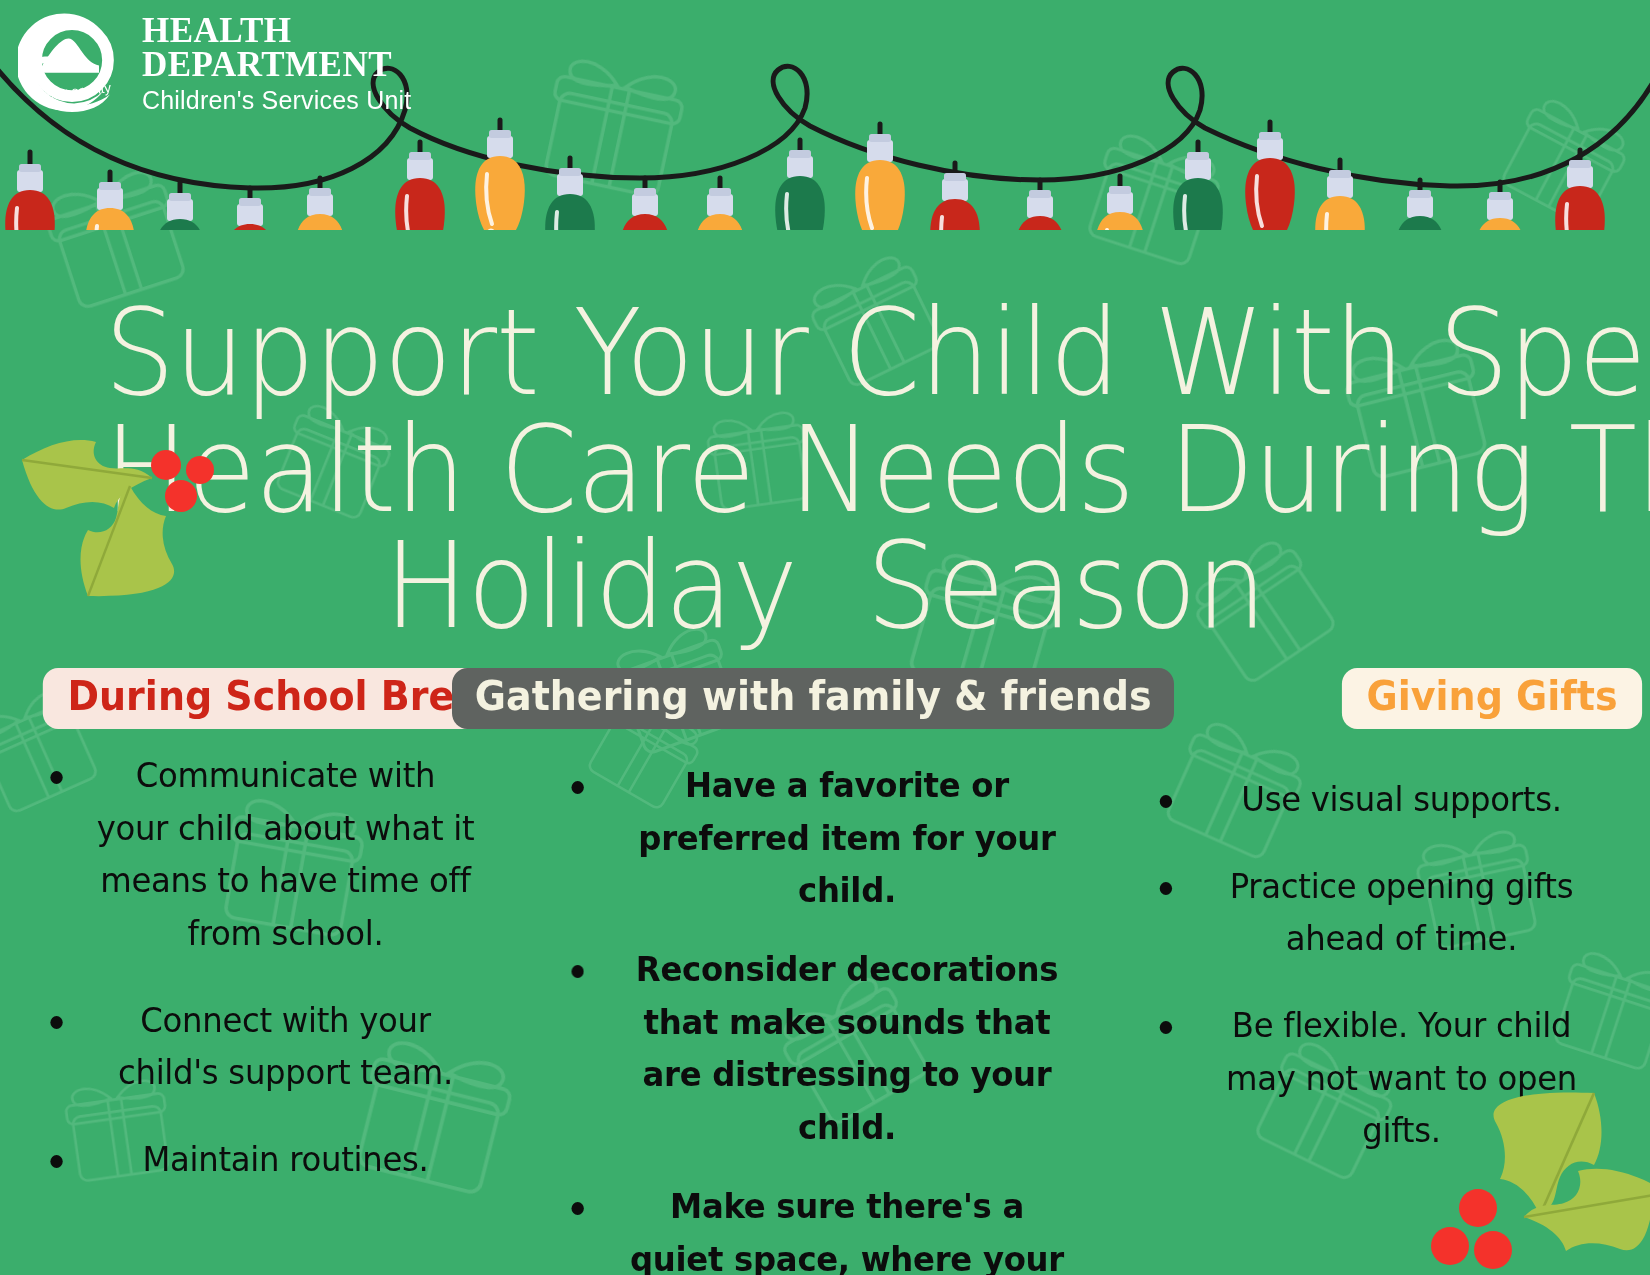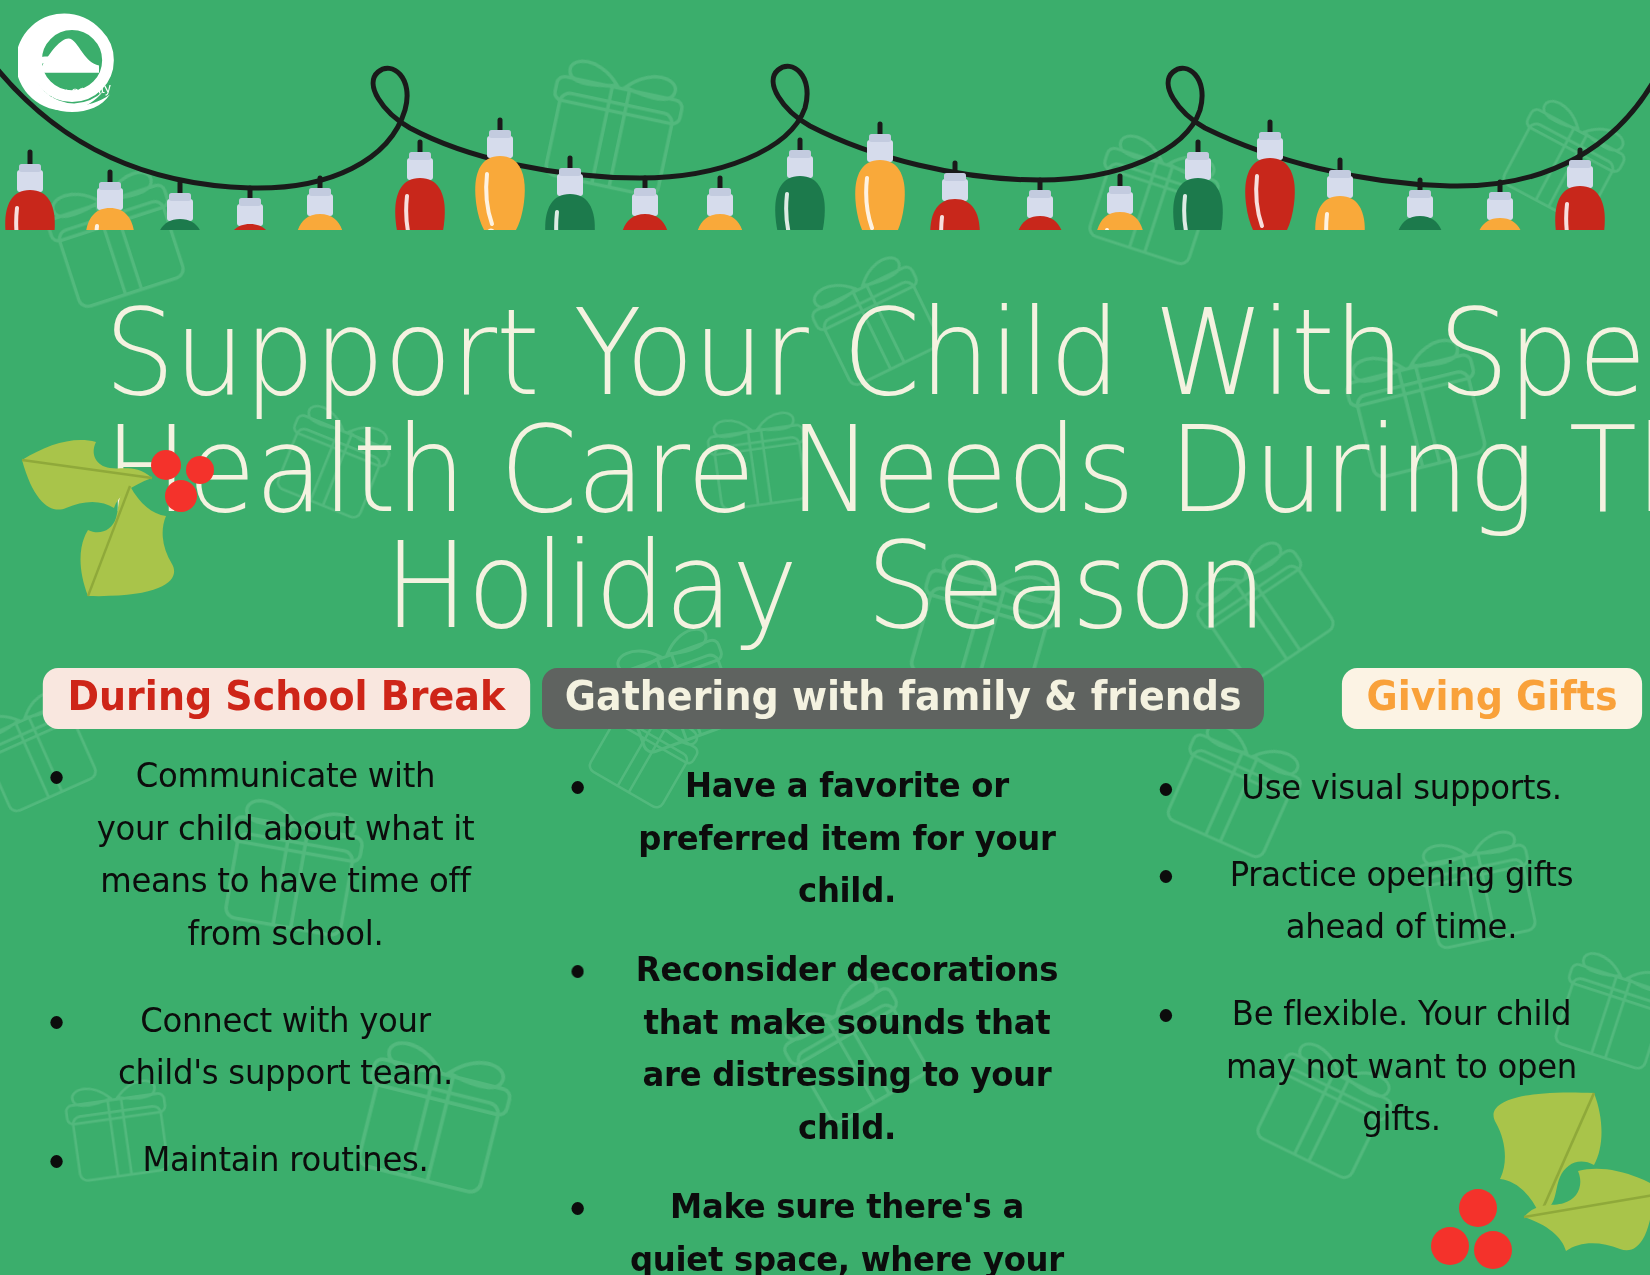--- a/index.html
+++ b/index.html
@@ -90,21 +90,21 @@
     display: flex;
     z-index: 4;
   }
   .col { position: relative; }
   .col-1 { width: 515px; padding-left: 8px; }
   .col-2 { width: 580px; }
   .col-3 { width: 555px; }
 
   .badge-row { display: flex; }
   .col-1 .badge-row { justify-content: flex-start; padding-left: 22px; }
-  .col-2 .badge-row { justify-content: flex-start; }
+  .col-2 .badge-row { justify-content: center; }
   .col-3 .badge-row { justify-content: flex-end; padding-left: 18px; }
 
   .badge {
     display: inline-block;
     border-radius: 16px;
     padding: 7px 26px 12px 26px;
     font-family: "DejaVu Sans", sans-serif;
     font-size: 40px;
     font-weight: bold;
     line-height: 1.05;
@@ -140,21 +140,21 @@
   }
   
   .col-1 ul.tips { margin-top: 20px; padding: 0 38px 0 78px; }
   .col-1 ul.tips li { margin-bottom: 34px; }
   .col-1 ul.tips li .dot { left: -48px; }
 
   .col-2 ul.tips { margin-top: 30px; padding: 0 18px 0 86px; font-weight: bold; }
   .col-2 ul.tips li { margin-bottom: 26px; }
   .col-2 ul.tips li .dot { left: -52px; }
 
-  .col-3 ul.tips { margin-top: 32px; padding: 0 46px 0 96px; }
+  .col-3 ul.tips { margin-top: 44px; padding: 0 46px 0 96px; }
   .col-3 ul.tips li { margin-bottom: 34px; }
   .col-3 ul.tips li .dot { left: -52px; }
 </style>
 </head>
 <body>
 
 <div id="poster">
 
   <svg id="gift-pattern" viewBox="0 0 1650 1275" preserveAspectRatio="none" aria-hidden="true">
     <defs>
@@ -285,20 +285,25 @@
     <svg id="logo-mark" viewBox="0 0 120 120" aria-hidden="true">
       <path d="M60,6 a54,54 0 1,1 -38,92 a46,46 0 1,0 38,-80 a54,54 0 0,1 0,-12 z" fill="#ffffff" opacity="0"></path>
       <path d="M95,28 A46,46 0 1,0 95,92 A54,54 0 1,1 95,28 Z" fill="#ffffff"></path>
       <path d="M22,60 a38,38 0 1,1 12,27 a30,30 0 1,0 -12,-27 z" fill="none"></path>
       <circle cx="60" cy="58" r="40" fill="none" stroke="#ffffff" stroke-width="13"></circle>
       <path d="M26,66 C36,48 48,34 56,34 C62,34 66,42 72,50 C77,57 82,62 90,64 L90,72 L26,72 Z" fill="#ffffff"></path>
       <path d="M2,62 C22,50 52,52 74,64 C52,60 24,60 2,66 Z" fill="#ffffff"></path>
       <path d="M20,96 C36,112 80,114 102,96 C86,122 34,122 20,96 Z" fill="#ffffff"></path>
       <text x="60" y="98" text-anchor="middle" font-family="'Liberation Sans', sans-serif" font-size="15" fill="#ffffff" transform="rotate(-6 60 94)">essex county</text>
     </svg>
+    <div id="logo-text">
+      <div class="logo-line1">HEALTH</div>
+      <div class="logo-line2">DEPARTMENT</div>
+      <div class="logo-sub">Children's Services Unit</div>
+    </div>
   </div>
 
   <h1 id="headline">
     <span class="hl-line">Support Your Child With Special</span>
     <span class="hl-line">Health Care Needs During The</span>
     <span class="hl-line">Holiday  Season</span>
   </h1>
 
   <svg class="holly" id="holly-left" viewBox="0 0 210 205" aria-hidden="true">
     <path d="M4,52 C30,36 56,28 78,34 C72,46 78,58 92,60 C104,62 118,56 134,70

